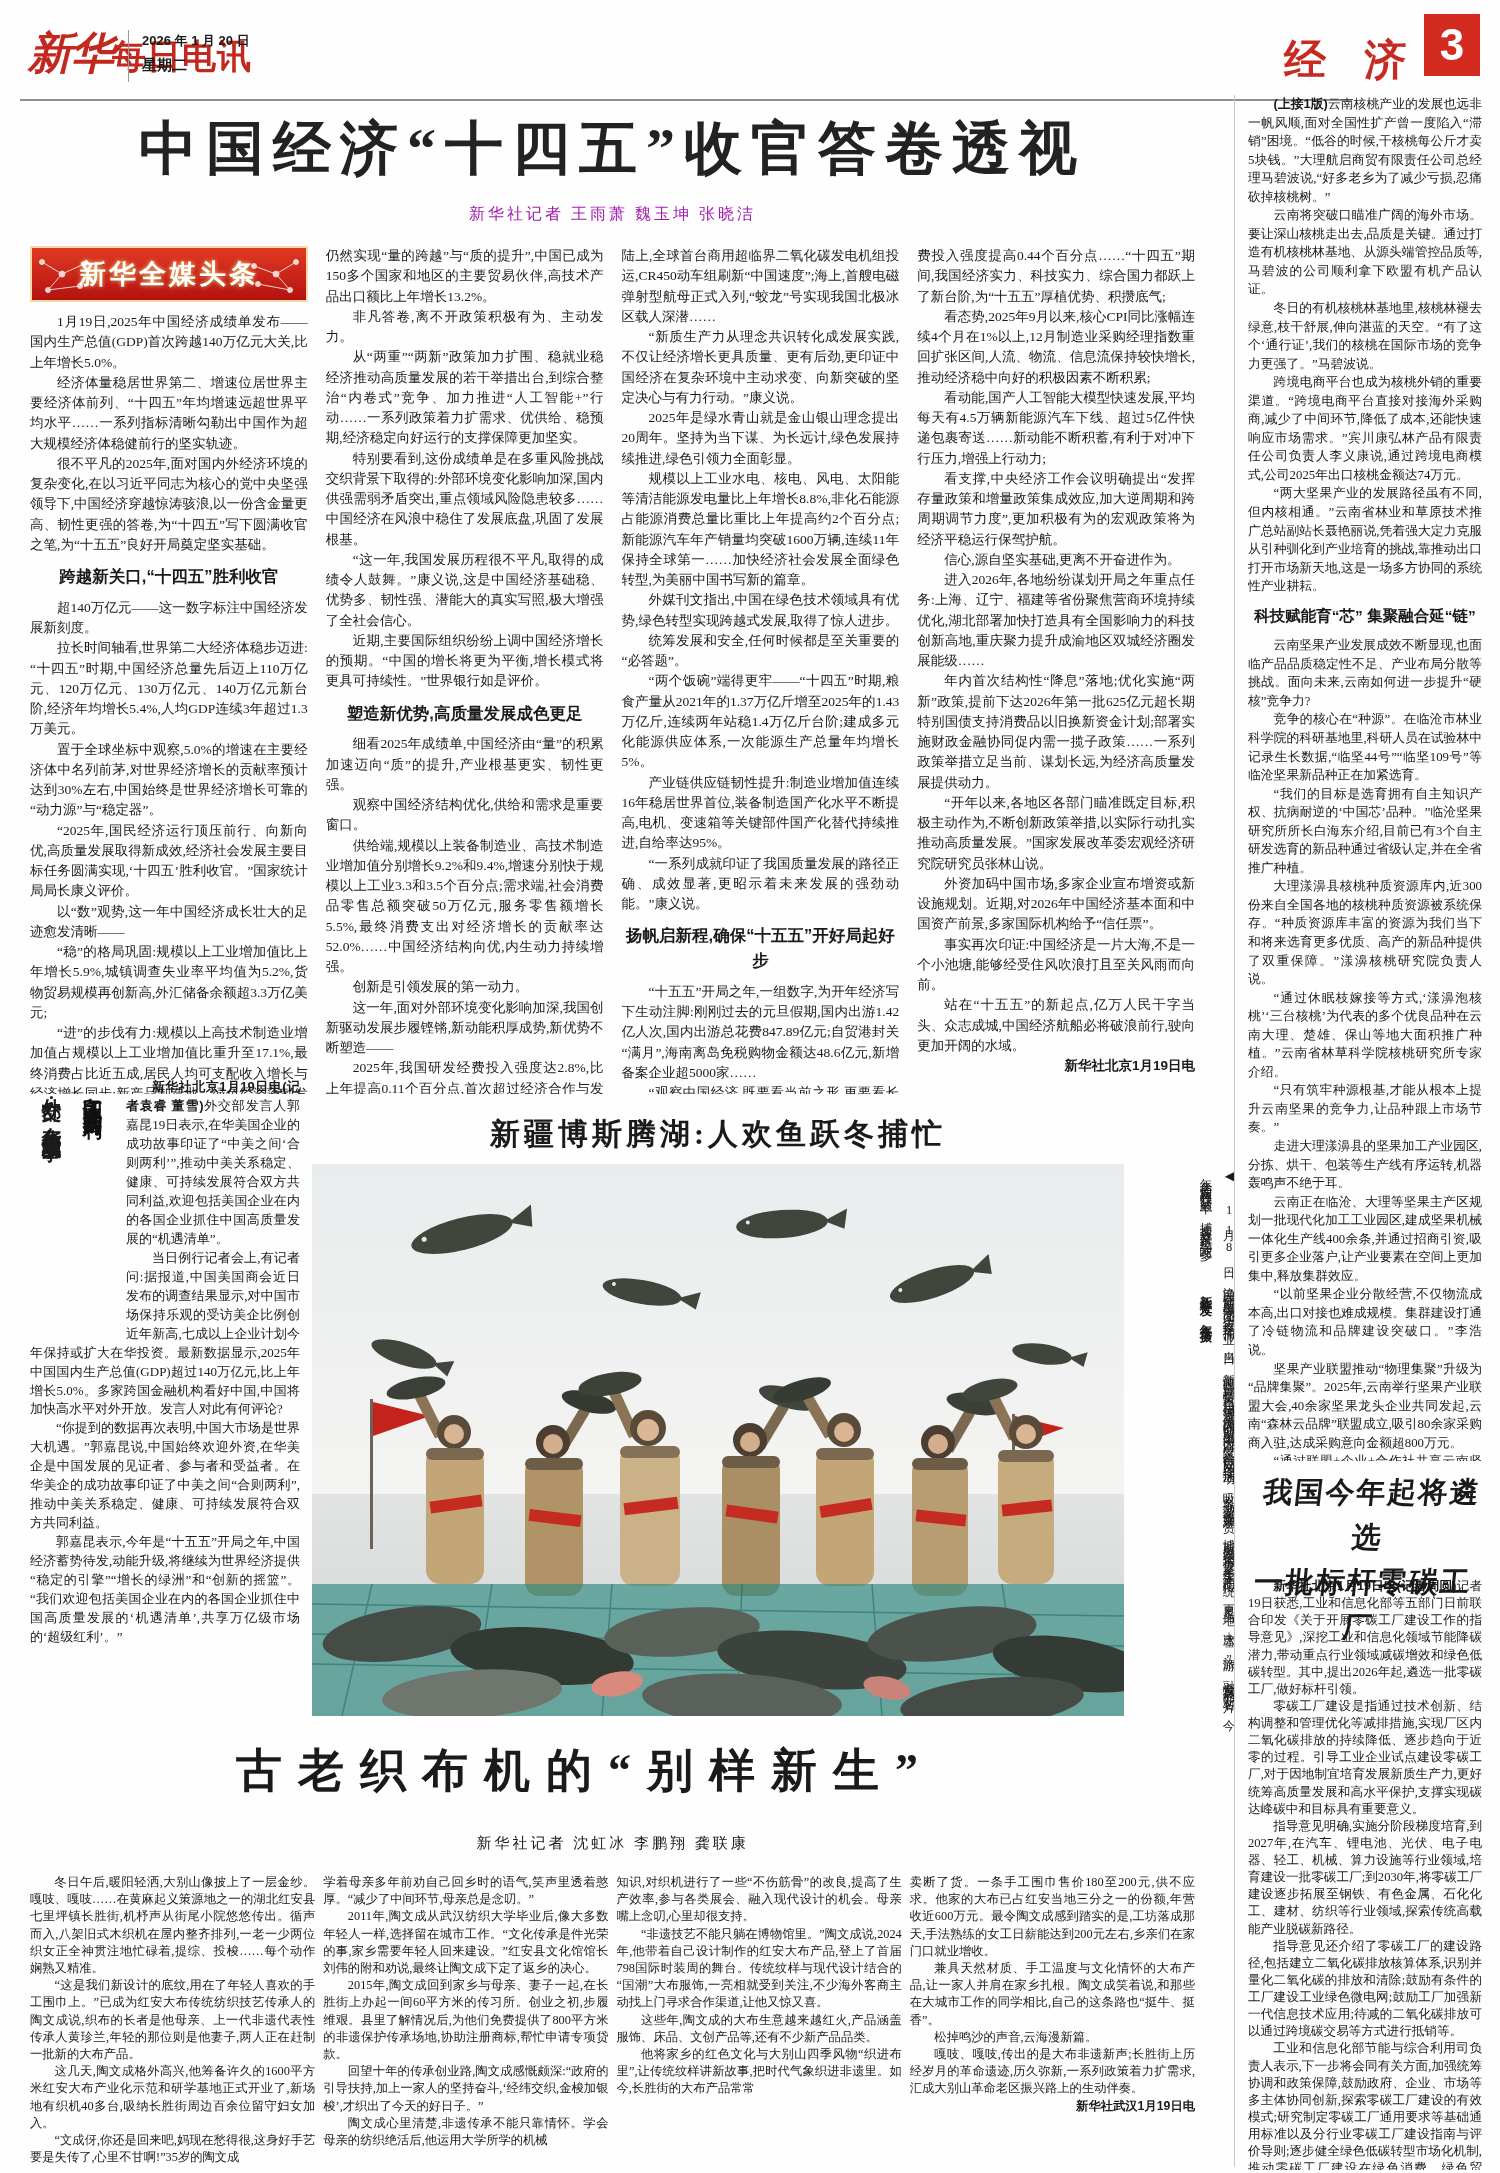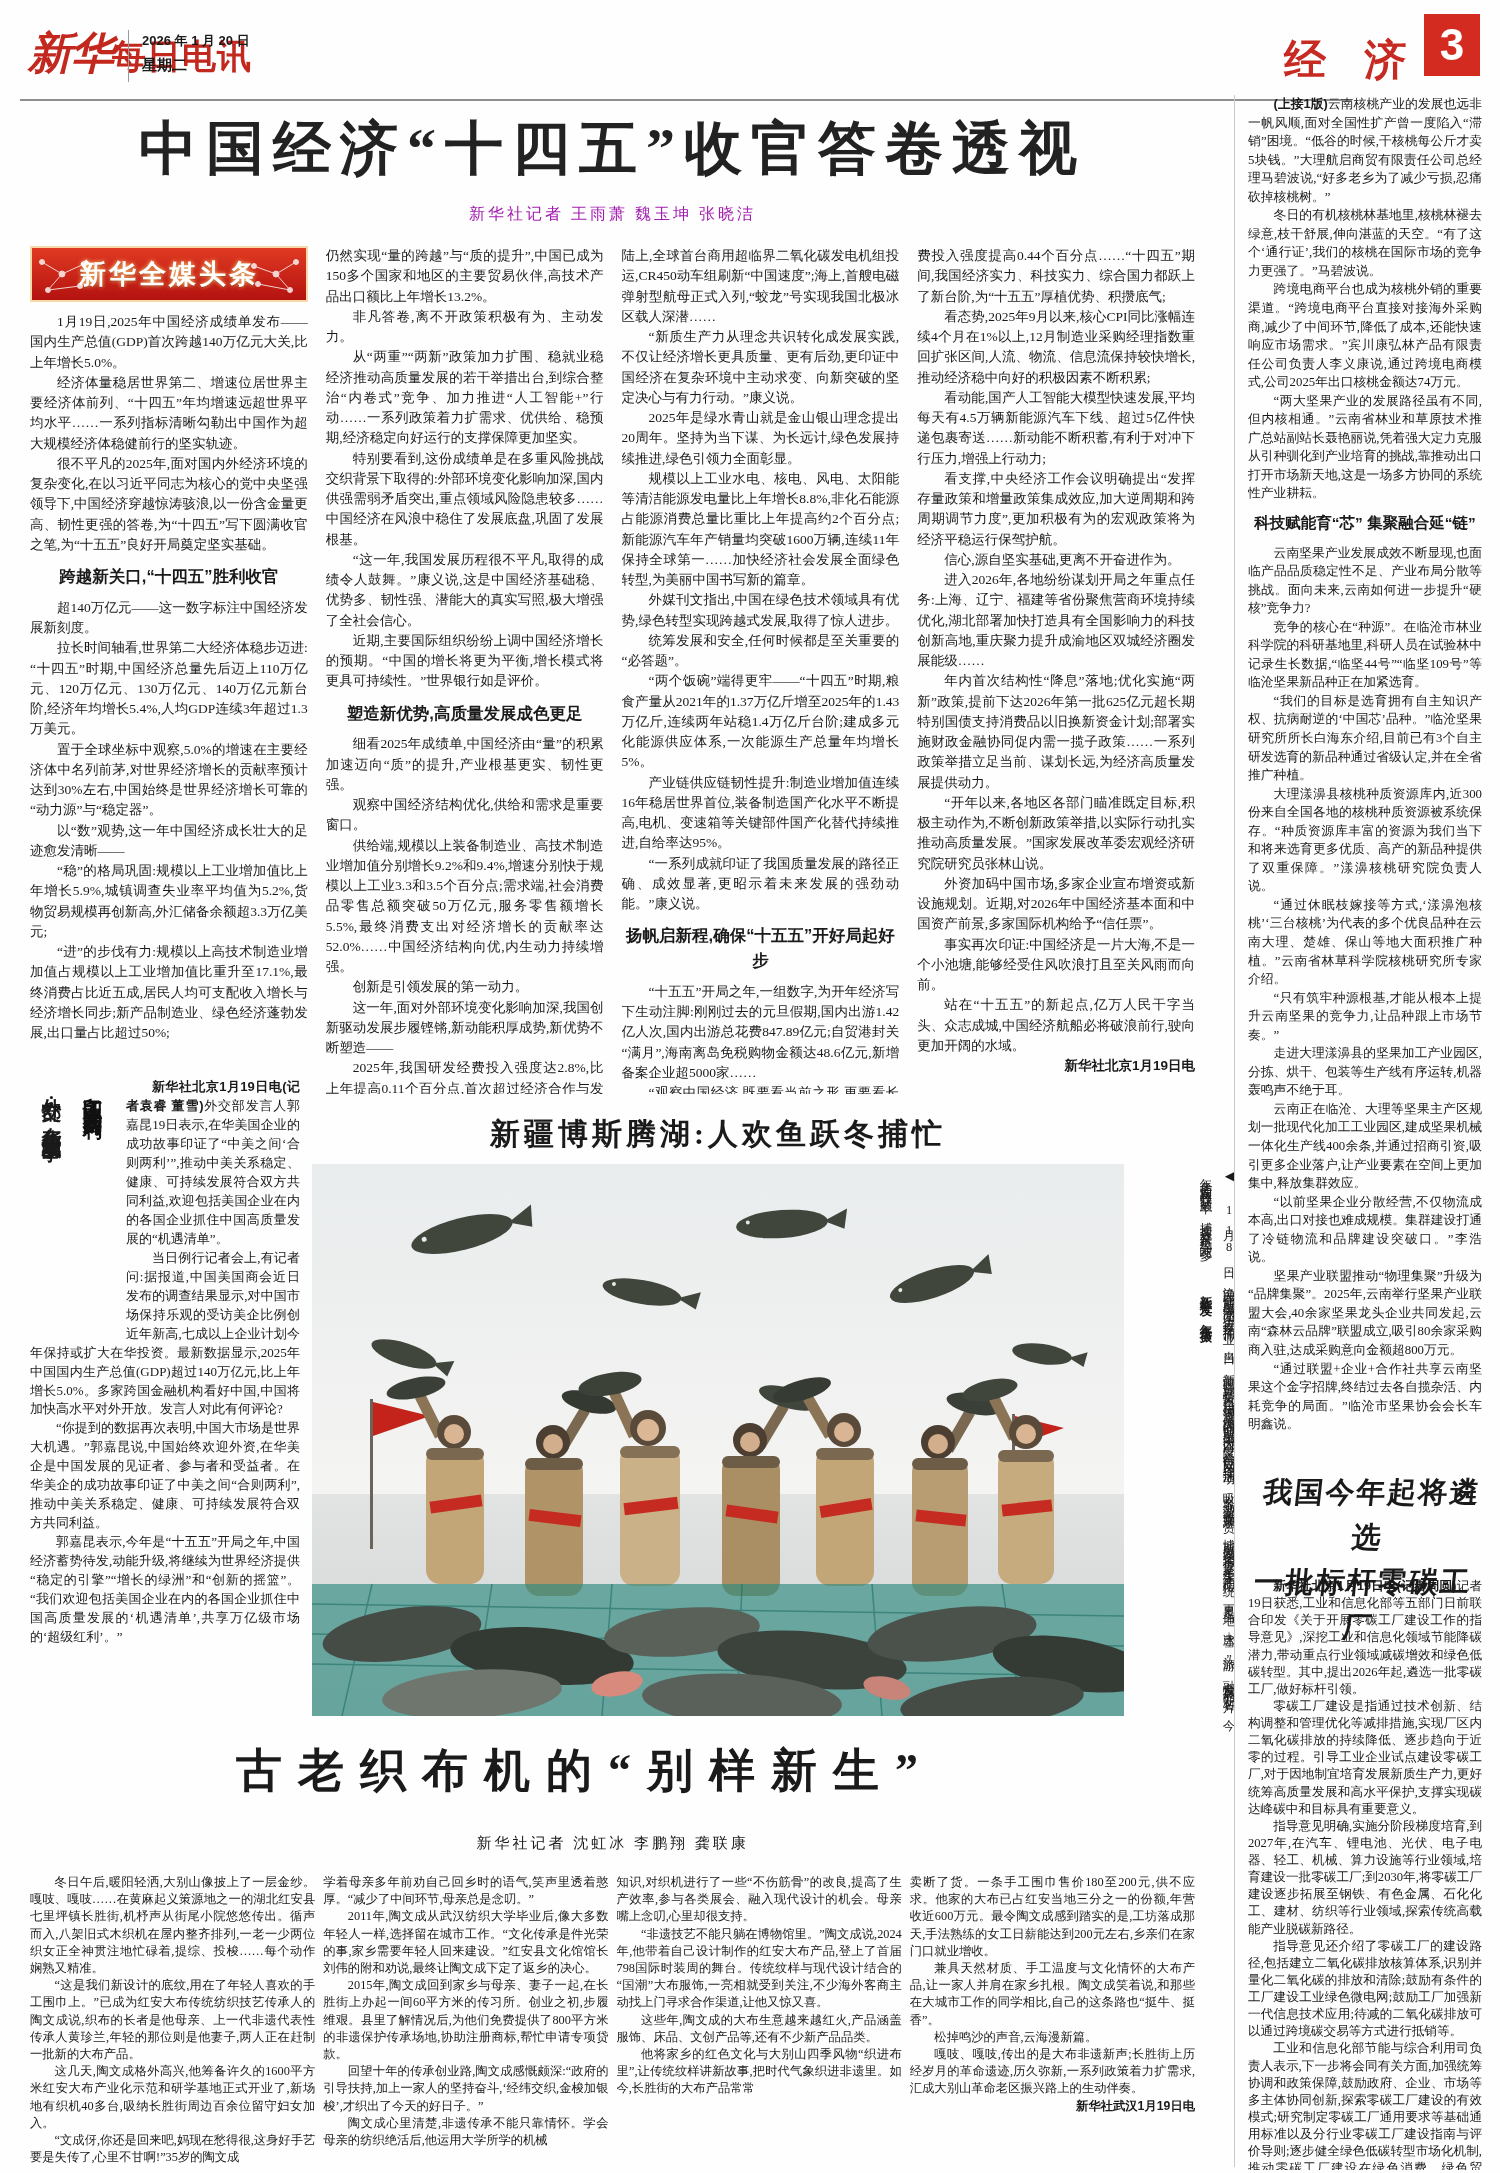--- a/index.html
+++ b/index.html
@@ -126,20 +126,21 @@
         </svg>
       </div>
       <div>
           <div class="it-p">1月19日,2025年中国经济成绩单发布——国内生产总值(GDP)首次跨越140万亿元大关,比上年增长5.0%。</div>
           <div class="it-p">经济体量稳居世界第二、增速位居世界主要经济体前列、“十四五”年均增速远超世界平均水平……一系列指标清晰勾勒出中国作为超大规模经济体稳健前行的坚实轨迹。</div>
           <div class="it-p">很不平凡的2025年,面对国内外经济环境的复杂变化,在以习近平同志为核心的党中央坚强领导下,中国经济穿越惊涛骇浪,以一份含金量更高、韧性更强的答卷,为“十四五”写下圆满收官之笔,为“十五五”良好开局奠定坚实基础。</div>
           <div class="it-h">跨越新关口,“十四五”胜利收官</div>
           <div class="it-p">超140万亿元——这一数字标注中国经济发展新刻度。</div>
           <div class="it-p">拉长时间轴看,世界第二大经济体稳步迈进:“十四五”时期,中国经济总量先后迈上110万亿元、120万亿元、130万亿元、140万亿元新台阶,经济年均增长5.4%,人均GDP连续3年超过1.3万美元。</div>
           <div class="it-p">置于全球坐标中观察,5.0%的增速在主要经济体中名列前茅,对世界经济增长的贡献率预计达到30%左右,中国始终是世界经济增长可靠的“动力源”与“稳定器”。</div>
+          <div class="it-p">“2025年,国民经济运行顶压前行、向新向优,高质量发展取得新成效,经济社会发展主要目标任务圆满实现,‘十四五’胜利收官。”国家统计局局长康义评价。</div>
           <div class="it-p">以“数”观势,这一年中国经济成长壮大的足迹愈发清晰——</div>
           <div class="it-p">“稳”的格局巩固:规模以上工业增加值比上年增长5.9%,城镇调查失业率平均值为5.2%,货物贸易规模再创新高,外汇储备余额超3.3万亿美元;</div>
           <div class="it-p">“进”的步伐有力:规模以上高技术制造业增加值占规模以上工业增加值比重升至17.1%,最终消费占比近五成,居民人均可支配收入增长与经济增长同步;新产品制造业、绿色经济蓬勃发展,出口量占比超过50%;</div>
         </div>
     </div>
     <div class="mcol">
         <div class="it-pc">仍然实现“量的跨越”与“质的提升”,中国已成为150多个国家和地区的主要贸易伙伴,高技术产品出口额比上年增长13.2%。</div>
         <div class="it-p">非凡答卷,离不开政策积极有为、主动发力。</div>
         <div class="it-p">从“两重”“两新”政策加力扩围、稳就业稳经济推动高质量发展的若干举措出台,到综合整治“内卷式”竞争、加力推进“人工智能+”行动……一系列政策着力扩需求、优供给、稳预期,经济稳定向好运行的支撑保障更加坚实。</div>
         <div class="it-p">特别要看到,这份成绩单是在多重风险挑战交织背景下取得的:外部环境变化影响加深,国内供强需弱矛盾突出,重点领域风险隐患较多……中国经济在风浪中稳住了发展底盘,巩固了发展根基。</div>
@@ -377,20 +378,21 @@
         <div class="it-p">兼具天然材质、手工温度与文化情怀的大布产品,让一家人并肩在家乡扎根。陶文成笑着说,和那些在大城市工作的同学相比,自己的这条路也“挺牛、挺香”。</div>
         <div class="it-p">松掉鸣沙的声音,云海漫新篇。</div>
         <div class="it-p">嘎吱、嘎吱,传出的是大布非遗新声;长胜街上历经岁月的革命遗迹,历久弥新,一系列政策着力扩需求,汇成大别山革命老区振兴路上的生动伴奏。</div>
         <div class="it-d">新华社武汉1月19日电</div>
       </div>
   </div>
 
   <div class="rail-rule"></div>
   <div class="walnut">
       <div class="it-pb"><b>(上接1版)</b>云南核桃产业的发展也远非一帆风顺,面对全国性扩产曾一度陷入“滞销”困境。“低谷的时候,干核桃每公斤才卖5块钱。”大理航启商贸有限责任公司总经理马碧波说,“好多老乡为了减少亏损,忍痛砍掉核桃树。”</div>
+      <div class="it-p">云南将突破口瞄准广阔的海外市场。要让深山核桃走出去,品质是关键。通过打造有机核桃林基地、从源头端管控品质等,马碧波的公司顺利拿下欧盟有机产品认证。</div>
       <div class="it-p">冬日的有机核桃林基地里,核桃林褪去绿意,枝干舒展,伸向湛蓝的天空。“有了这个‘通行证’,我们的核桃在国际市场的竞争力更强了。”马碧波说。</div>
       <div class="it-p">跨境电商平台也成为核桃外销的重要渠道。“跨境电商平台直接对接海外采购商,减少了中间环节,降低了成本,还能快速响应市场需求。”宾川康弘林产品有限责任公司负责人李义康说,通过跨境电商模式,公司2025年出口核桃金额达74万元。</div>
       <div class="it-p">“两大坚果产业的发展路径虽有不同,但内核相通。”云南省林业和草原技术推广总站副站长聂艳丽说,凭着强大定力克服从引种驯化到产业培育的挑战,靠推动出口打开市场新天地,这是一场多方协同的系统性产业耕耘。</div>
       <div class="it-h">科技赋能育“芯”  集聚融合延“链”</div>
       <div class="it-p">云南坚果产业发展成效不断显现,也面临产品品质稳定性不足、产业布局分散等挑战。面向未来,云南如何进一步提升“硬核”竞争力?</div>
       <div class="it-p">竞争的核心在“种源”。在临沧市林业科学院的科研基地里,科研人员在试验林中记录生长数据,“临坚44号”“临坚109号”等临沧坚果新品种正在加紧选育。</div>
       <div class="it-p">“我们的目标是选育拥有自主知识产权、抗病耐逆的‘中国芯’品种。”临沧坚果研究所所长白海东介绍,目前已有3个自主研发选育的新品种通过省级认定,并在全省推广种植。</div>
       <div class="it-p">大理漾濞县核桃种质资源库内,近300份来自全国各地的核桃种质资源被系统保存。“种质资源库丰富的资源为我们当下和将来选育更多优质、高产的新品种提供了双重保障。”漾濞核桃研究院负责人说。</div>
       <div class="it-p">“通过休眠枝嫁接等方式,‘漾濞泡核桃’‘三台核桃’为代表的多个优良品种在云南大理、楚雄、保山等地大面积推广种植。”云南省林草科学院核桃研究所专家介绍。</div>
       <div class="it-p">“只有筑牢种源根基,才能从根本上提升云南坚果的竞争力,让品种跟上市场节奏。”</div>

